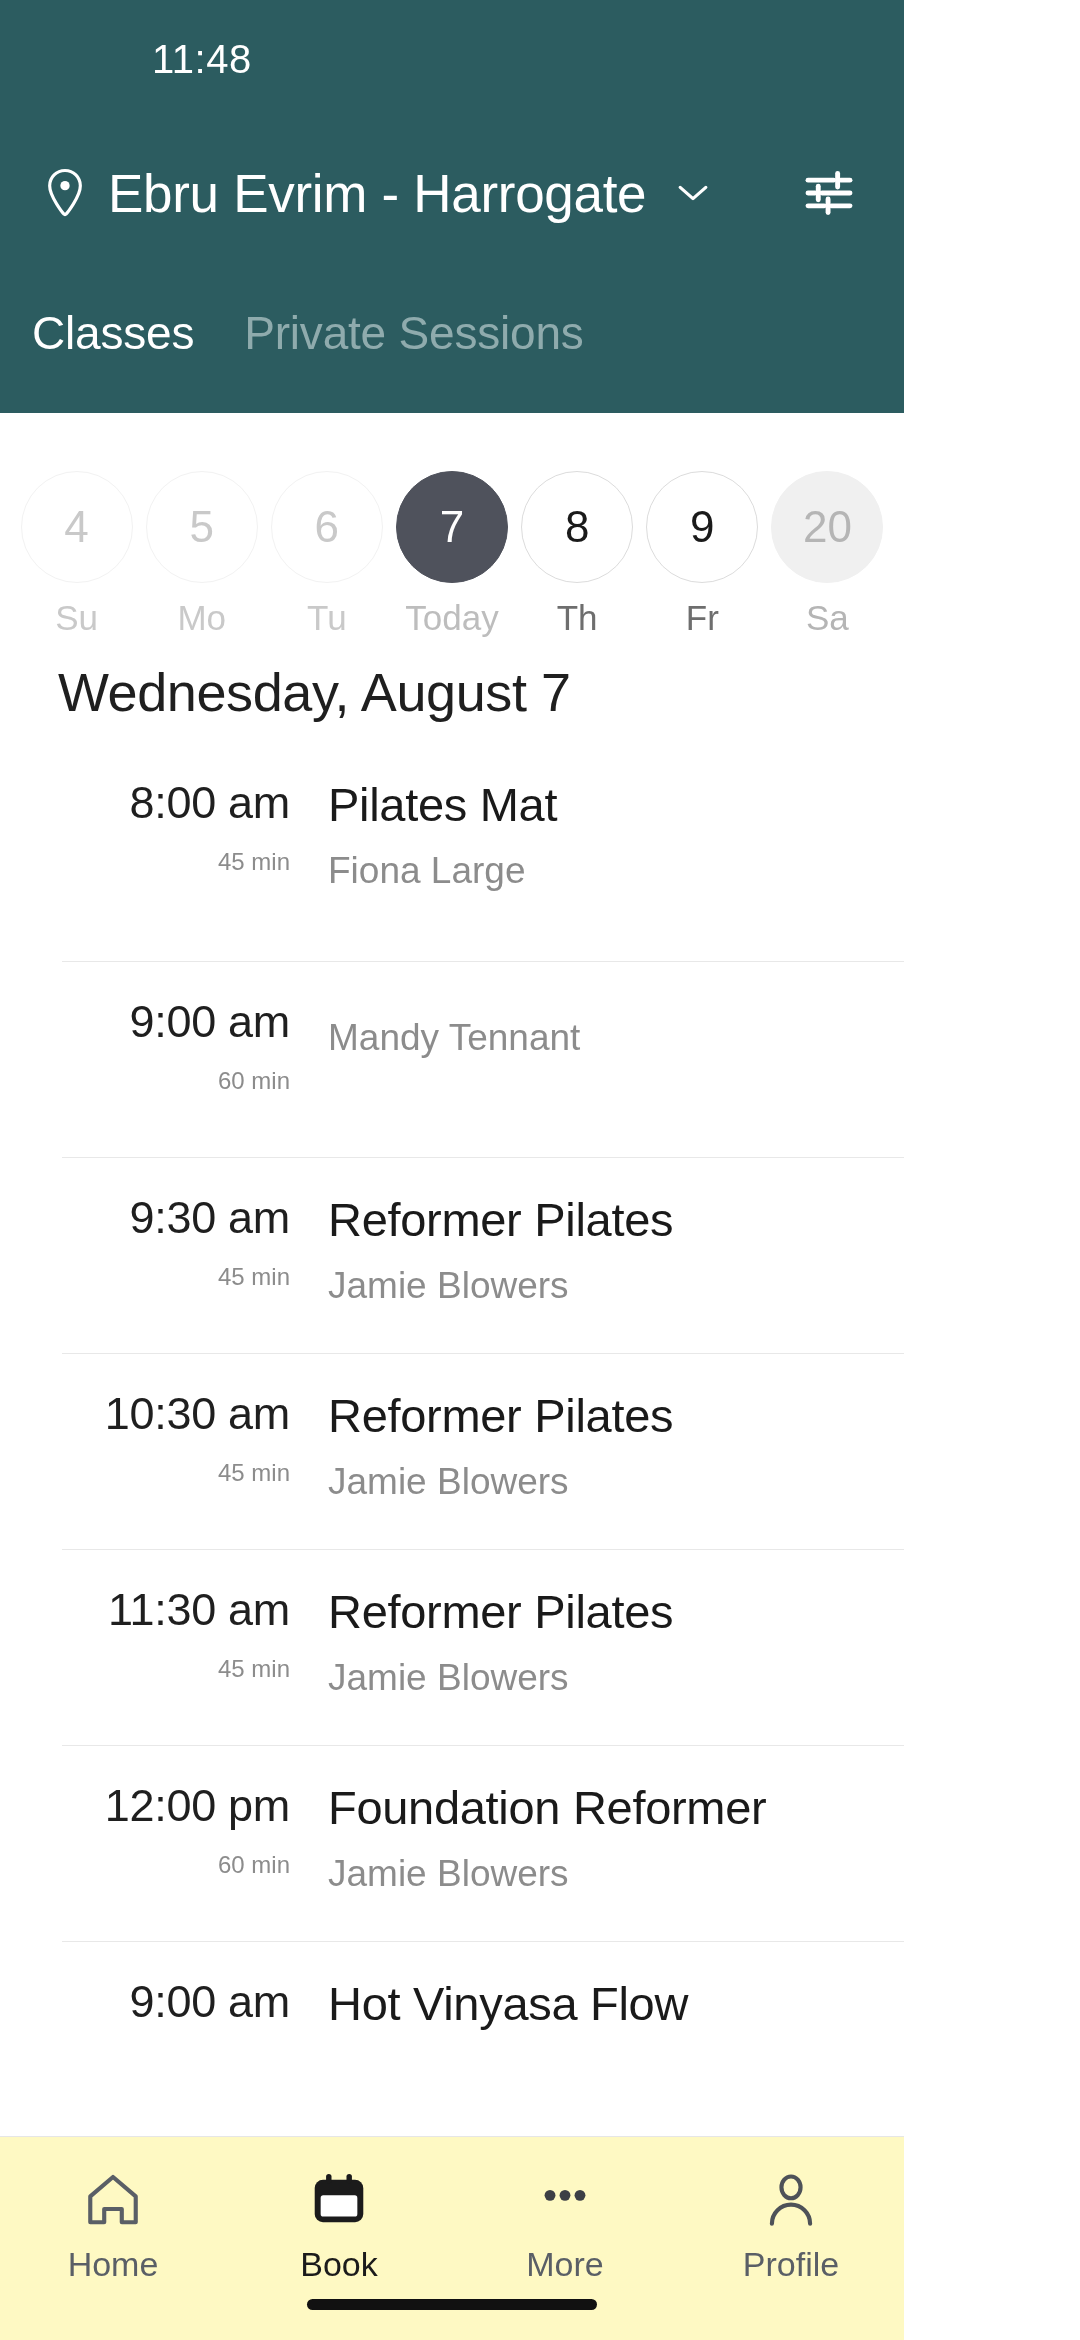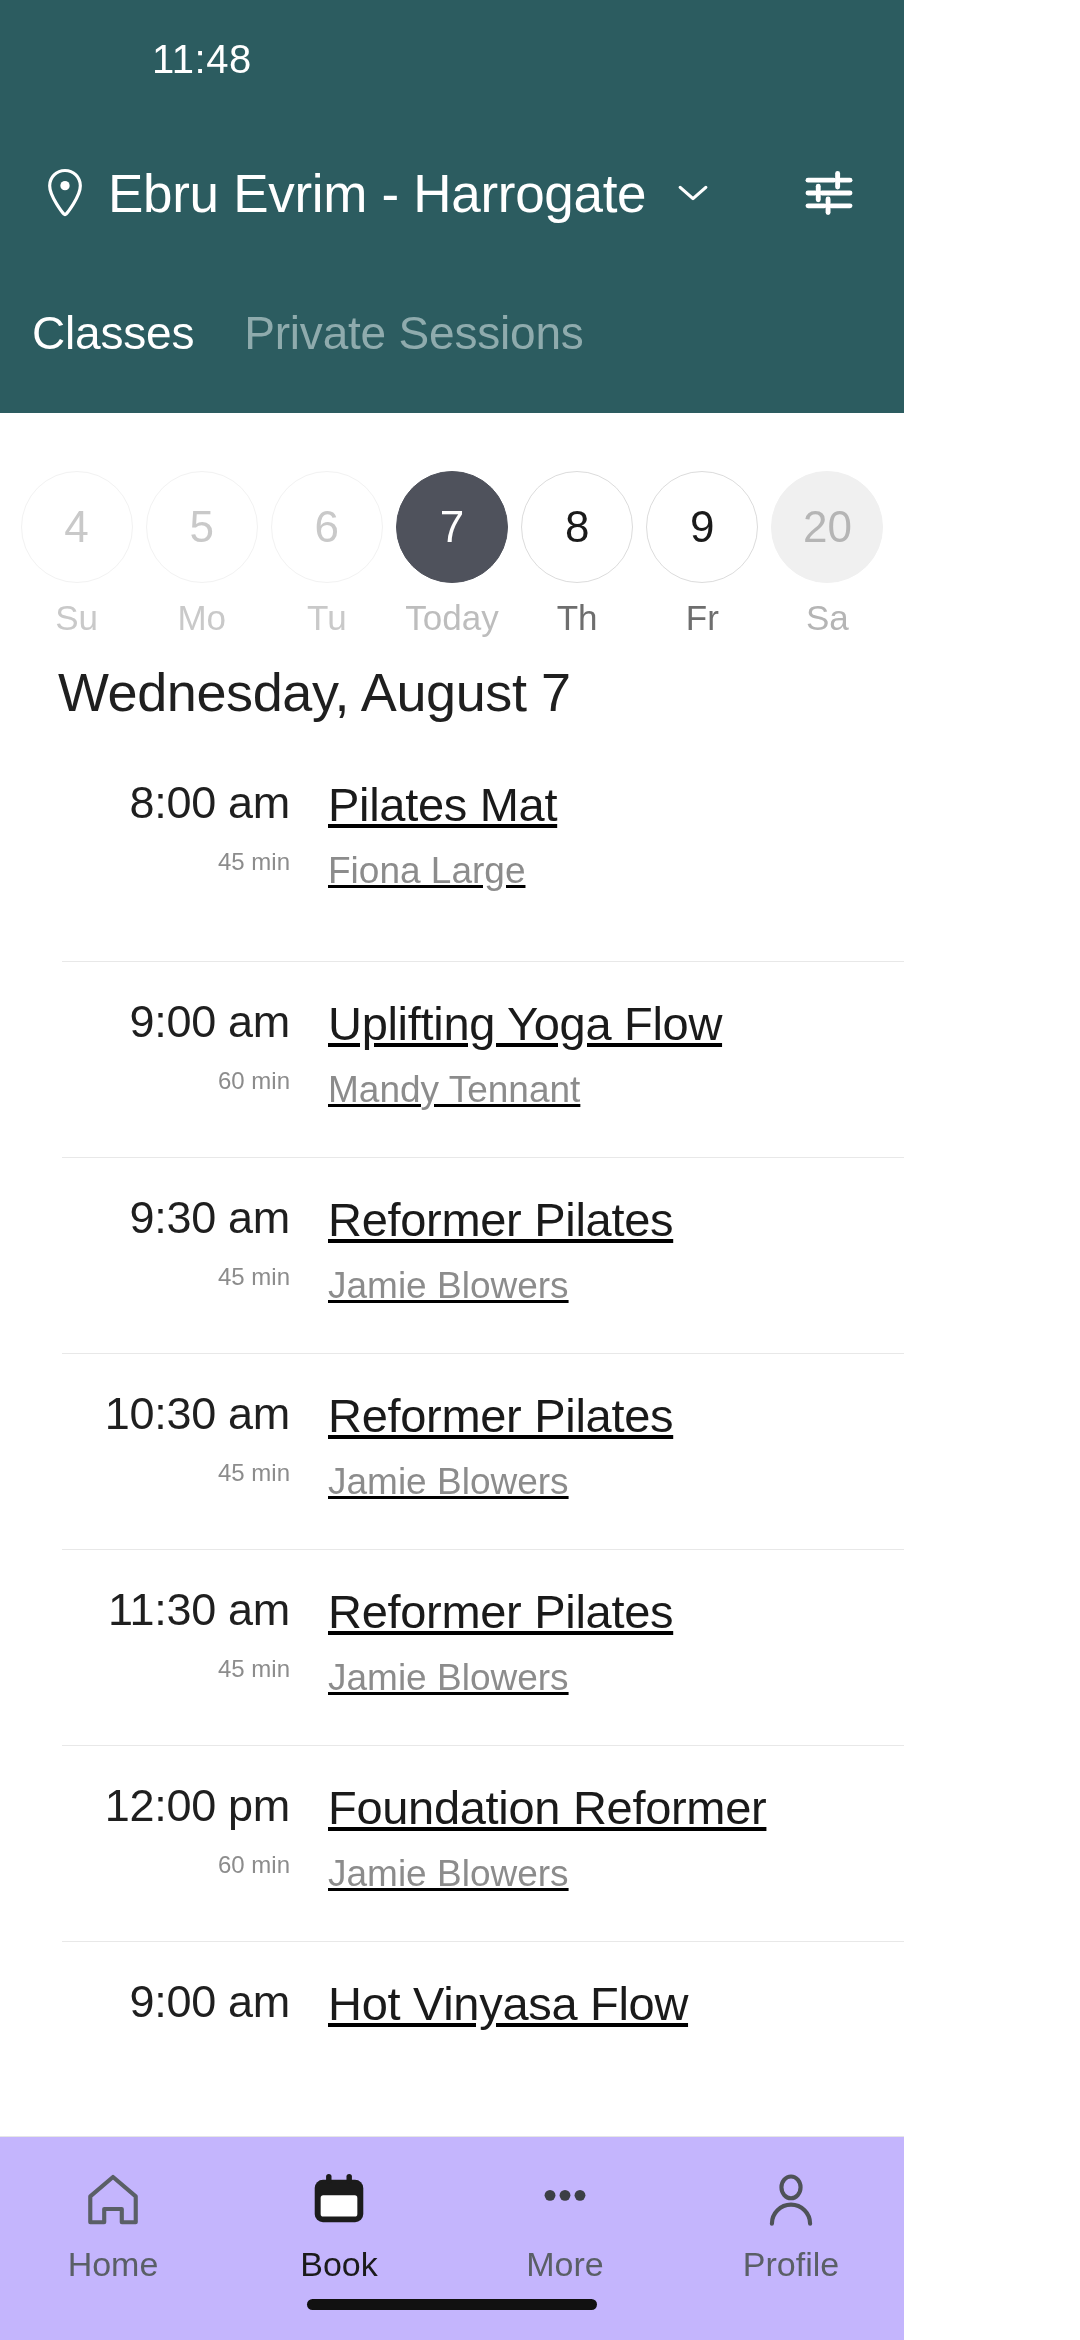--- a/index.html
+++ b/index.html
@@ -197,41 +197,40 @@
   }
   .classduration {
     font-size: 24px;
     color: #8c8c8c;
     margin-top: 22px;
     white-space: nowrap;
   }
   .infocol {
     flex: 1 1 auto;
     padding-left: 6px;
-    text-decoration: underline;
   }
   .classname {
     font-size: 47px;
     color: #1a1a1a;
     line-height: 1.1;
     letter-spacing: -0.3px;
   }
   .classinstructor {
     font-size: 37px;
     color: #8c8c8c;
     margin-top: 20px;
     line-height: 1.1;
   }
 
   
   .bottomnav {
     flex: 0 0 auto;
     height: 204px;
     border-top: 1px solid #e6e6e6;
-    background: #c4b5fd;
+    background: #fef9c3;
     display: flex;
     align-items: flex-start;
     padding-top: 30px;
   }
   .navitem {
     flex: 1 1 0;
     display: flex;
     flex-direction: column;
     align-items: center;
   }
@@ -361,21 +360,20 @@
         <div class="classinstructor">Fiona Large</div>
       </div>
     </div>
 
     <div class="classrow">
       <div class="timecol">
         <div class="classtime">9:00 am</div>
         <div class="classduration">60 min</div>
       </div>
       <div class="infocol">
-        <div class="classname">Uplifting Yoga Flow</div>
         <div class="classinstructor">Mandy Tennant</div>
       </div>
     </div>
 
     <div class="classrow">
       <div class="timecol">
         <div class="classtime">9:30 am</div>
         <div class="classduration">45 min</div>
       </div>
       <div class="infocol">

